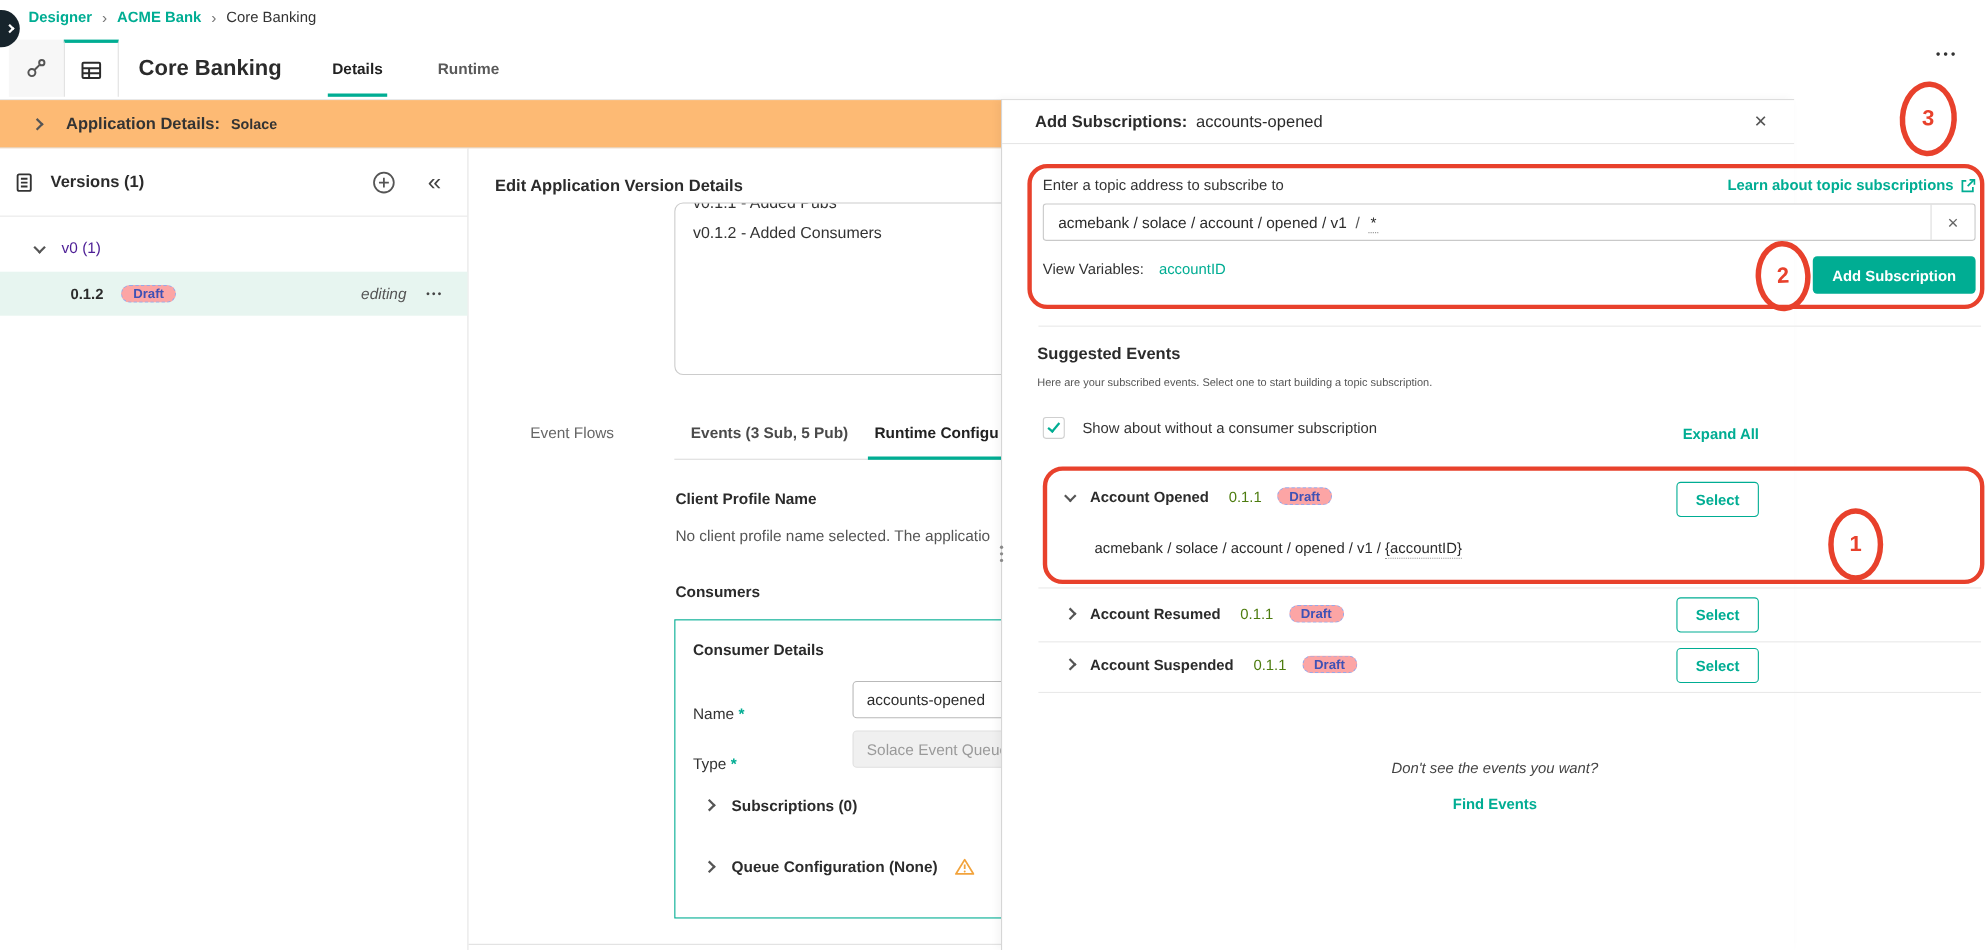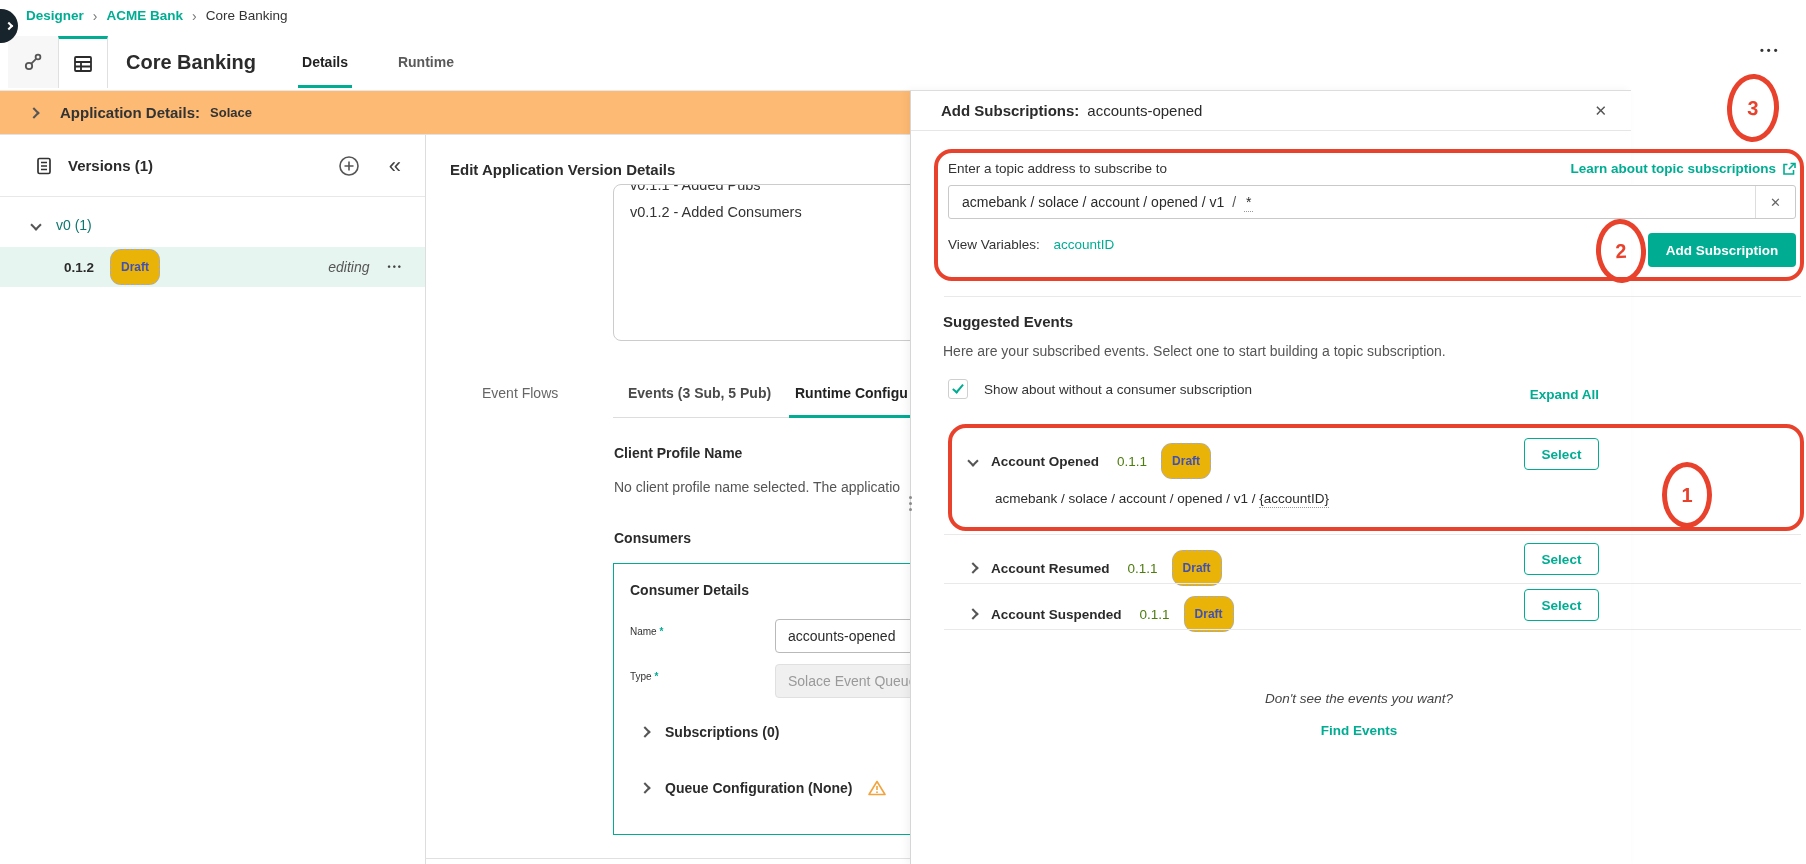--- a/index.html
+++ b/index.html
@@ -46,49 +46,49 @@
   .adb-value{font-size:13px;font-weight:700;color:#333;margin-left:-12px;}
 
   
   .chev{display:inline-block;width:8px;height:8px;border-right:2px solid #555;border-bottom:2px solid #555;}
   .chev.right{transform:rotate(-45deg);}
   .chev.down{transform:rotate(45deg);}
 
   
   .versions-panel{position:absolute;left:0;top:135px;width:426px;height:729px;background:#fff;
     border-right:1px solid #ddd;}
-  .vp-header{height:62px;border-bottom:1px solid #e8e8e8;display:flex;align-items:center;padding:0 24px 0 34px;gap:14px;}
+  .vp-header{height:62px;border-bottom:1px solid #e8e8e8;display:flex;align-items:center;padding:0 24px 0 12px;gap:14px;}
   .vp-title{font-size:15px;font-weight:700;}
   .vp-spacer{flex:1;}
   .collapse-glyph{font-size:22px;color:#444;line-height:1;margin-left:14px;}
-  .vp-group{height:44px;margin-top:6px;display:flex;align-items:center;padding-left:32px;gap:16px;font-size:14px;color:#0f766e;}
+  .vp-group{height:44px;margin-top:6px;display:flex;align-items:center;padding-left:32px;gap:16px;font-size:14px;color:#4c1d95;}
   .vp-version{height:40px;background:#e7f5f0;display:flex;align-items:center;padding-left:64px;}
   .ver-num{font-size:13.5px;font-weight:700;}
   .badge-draft{margin-left:16px;border:1px dashed var(--indigo-border);color:var(--indigo);
-    font-size:12px;font-weight:700;padding:10px 10px;border-radius:11px;background:#eab308;white-space:nowrap;}
+    font-size:12px;font-weight:700;padding:0 10px;border-radius:11px;background:#fca5a5;white-space:nowrap;}
   .editing{font-style:italic;color:#555;font-size:14px;margin-left:auto;}
   .more-row{margin:0 22px 0 18px;font-size:9px;letter-spacing:2px;color:#444;font-weight:700;}
 
   
   .middle-panel{position:absolute;left:426px;top:135px;width:620px;height:729px;background:#fff;}
   .edit-title{position:absolute;left:24px;top:26px;font-size:15px;font-weight:700;white-space:nowrap;}
   .notes-box{position:absolute;left:187px;top:49px;width:330px;height:157px;border:1px solid #ccc;
     border-radius:8px;overflow:hidden;}
   .notes-inner{margin-top:-13px;padding-left:16px;font-size:14.5px;color:#333;line-height:27px;white-space:nowrap;}
   .side-label{position:absolute;left:24px;top:250px;font-size:14px;color:#666;white-space:nowrap;margin-left:32px;}
   .mp-tab1{position:absolute;left:202px;top:250px;font-size:14px;font-weight:700;color:#4a4a4a;white-space:nowrap;}
   .mp-tab2{position:absolute;left:369px;top:250px;font-size:14px;font-weight:700;color:#222;white-space:nowrap;}
   .mp-tab-divider{position:absolute;left:187px;top:282px;width:390px;height:1px;background:#ddd;}
   .mp-tab-underline{position:absolute;left:363px;top:280px;width:210px;height:3px;background:var(--accent);}
   .cpn-heading{position:absolute;left:188px;top:310px;font-size:14px;font-weight:700;white-space:nowrap;}
   .cpn-empty{position:absolute;left:188px;top:344px;font-size:14px;color:#555;white-space:nowrap;}
   .consumers-heading{position:absolute;left:188px;top:395px;font-size:14px;font-weight:700;}
   .consumer-box{position:absolute;left:187px;top:428px;width:340px;height:272px;border:1px solid var(--accent);background:#fff;}
   .cd-heading{position:absolute;left:16px;top:18px;font-size:14px;font-weight:700;}
-  .cd-label{position:absolute;left:16px;font-size:10px;color:#333;white-space:nowrap;}
+  .cd-label{position:absolute;left:16px;font-size:14px;color:#333;white-space:nowrap;margin-top:15px;}
   .cd-label .req{color:var(--accent);font-weight:700;}
   .cd-input{position:absolute;left:161px;width:220px;height:34px;border:1px solid #b9b9b9;border-radius:4px;
     padding:0 12px;font-size:14px;color:#2b2b2b;font-family:"Liberation Sans",sans-serif;background:#fff;}
   .cd-input.disabled{background:#f0f0f0;border-color:#e0e0e0;color:#9a9a9a;}
   .cd-toggle{position:absolute;left:27px;display:flex;align-items:center;gap:16px;font-size:14px;font-weight:700;white-space:nowrap;}
   .mp-bottom-divider{position:absolute;left:0;top:723px;width:620px;height:1px;background:#e0e0e0;}
 
   
   .right-panel{position:absolute;left:910px;top:90px;width:721px;height:774px;background:#fff;
     border-left:1px solid #d6d6d6;border-top:1px solid #ddd;box-shadow:-3px 0 8px rgba(0,0,0,0.05);z-index:10;}
@@ -109,21 +109,21 @@
   .topic-wild{border-bottom:1px dotted #999;padding:0 2px 1px 2px;}
   .clear-zone{width:40px;align-self:stretch;border-left:1px solid #ddd;display:flex;align-items:center;
     justify-content:center;color:#666;font-size:13px;}
   .view-vars{position:absolute;left:37px;top:146px;font-size:13.5px;color:#333;}
   .view-vars .vv-val{color:var(--accent);margin-left:10px;}
   .add-sub-btn{position:absolute;left:737px;top:142px;width:148px;height:34px;background:var(--accent);
     border:none;border-radius:4px;color:#fff;font-size:13.5px;font-weight:700;
     display:flex;align-items:center;justify-content:center;font-family:"Liberation Sans",sans-serif;}
   .sp-divider{position:absolute;left:33px;width:857px;height:1px;background:#e9e9e9;}
   .sugg-heading{position:absolute;left:32px;top:222px;font-size:15px;font-weight:700;}
-  .sugg-sub{position:absolute;left:32px;top:252px;font-size:14px;color:#555;white-space:nowrap;}
+  .sugg-sub{position:absolute;left:32px;top:252px;font-size:10px;color:#555;white-space:nowrap;}
   .checkbox-row{position:absolute;left:37px;top:288px;display:flex;align-items:center;gap:16px;}
   .checkbox{width:20px;height:20px;border:1px solid #cfcfcf;border-radius:3px;background:#fff;position:relative;}
   .checkbox .check{position:absolute;left:6px;top:2px;width:6px;height:11px;border-right:2.5px solid var(--accent);
     border-bottom:2.5px solid var(--accent);transform:rotate(40deg);}
   .checkbox-label{font-size:13.5px;color:#333;}
   .expand-all{position:absolute;right:32px;top:296px;font-size:13.5px;font-weight:700;color:var(--accent);}
 
   .ev-head{position:absolute;left:58px;display:flex;align-items:center;font-size:13.5px;white-space:nowrap;}
   .ev-name{font-weight:700;margin-left:14px;}
   .ev-version{margin-left:18px;color:#4d7c0f;}

